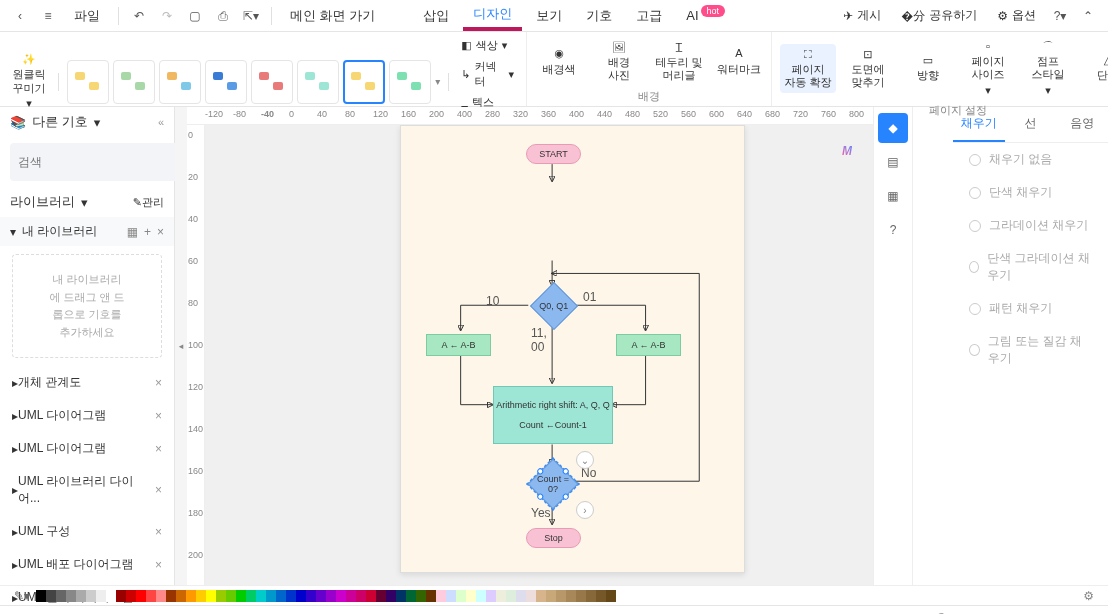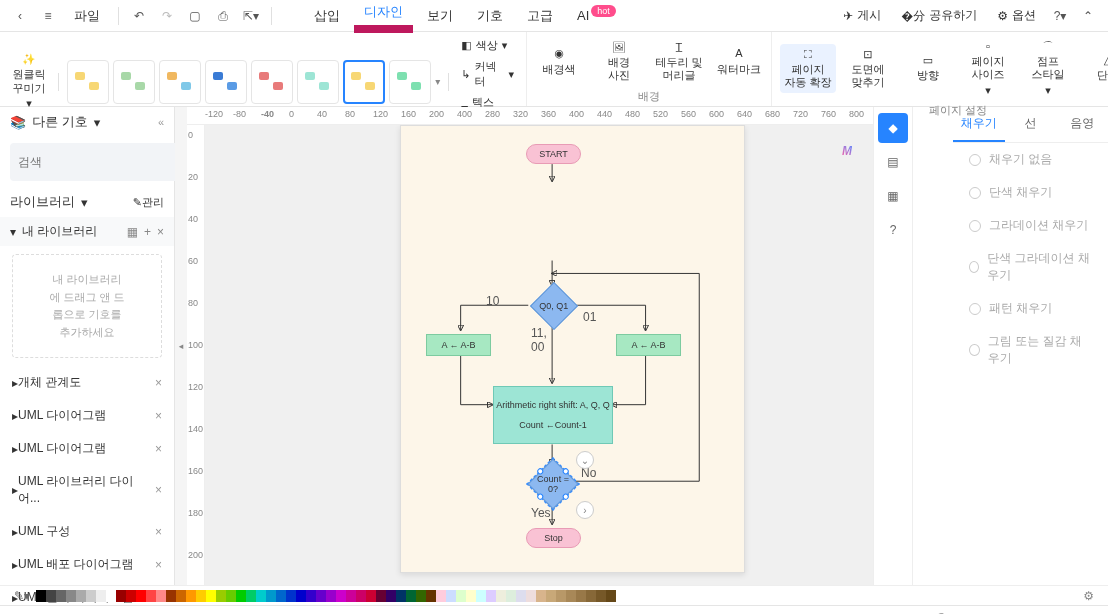--- a/index.html
+++ b/index.html
@@ -1,21 +1,21 @@
 <!DOCTYPE html>
 <html><head>
 <meta charset="utf-8">
 <style>
 * { margin: 0; padding: 0; box-sizing: border-box; font-family: -apple-system, "Segoe UI", sans-serif; }
 body { width: 1108px; height: 614px; background: #fff; overflow: hidden; font-size: 12px; color: #333; }
 .topbar { height: 32px; display: flex; align-items: center; border-bottom: 1px solid #e5e5e5; padding: 0 8px; gap: 4px; }
 .topbar .icon-btn { width: 24px; height: 24px; display: flex; align-items: center; justify-content: center; border-radius: 4px; cursor: pointer; color: #555; }
 .divider-v { width: 1px; height: 18px; background: #e0e0e0; margin: 0 4px; }
 .menu-item { padding: 4px 10px; cursor: pointer; border-radius: 4px; font-size: 13px; }
-.menu-item.active { color: #2684ff; border-bottom: 8px solid #be185d; border-radius: 0; }
+.menu-item.active { color: #2684ff; border-bottom: 4px solid #be185d; border-radius: 0; }
 .hot-badge { background: #ff4d8c; color: #fff; font-size: 9px; padding: 1px 6px; border-radius: 7px; margin-left: 2px; position: relative; top: -6px; }
 .flex-spacer { flex: 1; }
 .top-right-btn { display: flex; align-items: center; gap: 4px; padding: 4px 8px; cursor: pointer; font-size: 12px; }
 
 .ribbon { height: 75px; display: flex; border-bottom: 1px solid #e5e5e5; }
 .ribbon-group { display: flex; flex-direction: column; align-items: center; border-right: 1px solid #eee; padding: 4px 8px 2px; }
 .ribbon-group-content { flex: 1; display: flex; align-items: center; gap: 4px; }
 .ribbon-group-label { font-size: 11px; color: #888; padding-top: 2px; }
 .theme-btn { width: 44px; height: 44px; border: 1px solid #e5e5e5; border-radius: 4px; display: flex; align-items: center; justify-content: center; cursor: pointer; }
 .theme-btn.selected { border: 2px solid #2684ff; }
@@ -88,20 +88,21 @@
   <div class="icon-btn">‹</div>
   <div class="icon-btn">≡</div>
   <div class="menu-item">파일</div>
   <div class="divider-v"></div>
   <div class="icon-btn">↶</div>
   <div class="icon-btn" style="opacity:.4">↷</div>
   <div class="icon-btn">▢</div>
   <div class="icon-btn">⎙</div>
   <div class="icon-btn">⇱▾</div>
   <div class="divider-v"></div>
+  <div class="menu-item">메인 화면 가기</div>
   <div style="width:20px"></div>
   <div class="menu-item">삽입</div>
   <div class="menu-item active">디자인</div>
   <div class="menu-item">보기</div>
   <div class="menu-item">기호</div>
   <div class="menu-item">고급</div>
   <div class="menu-item"><span>AI</span><span class="hot-badge">hot</span></div>
   <div class="flex-spacer"></div>
   <div class="top-right-btn">✈ <span>게시</span></div>
   <div class="top-right-btn">�分 <span>공유하기</span></div>
@@ -295,21 +296,21 @@
             <path d="M246 230 L246 280 L212 280" marker-end="url(#ah)"></path>
             <line x1="152" y1="320" x2="152" y2="340" marker-end="url(#ah)"></line>
             <path d="M175 357 L300 357 L300 148 L152 148" marker-end="url(#ah)"></path>
             <line x1="152" y1="375" x2="152" y2="400" marker-end="url(#ah)"></line>
           </svg>
           <div class="flow-node node-start" style="left:125px;top:18px;width:55px;height:20px">START</div>
           <div class="flow-node node-decision" style="left:136px;top:163px;width:34px;height:34px">
               <span>Q0, Q1</span>
             </div>
           <div class="flow-label" style="left:85px;top:168px">10</div>
-          <div class="flow-label" style="left:182px;top:184px">01</div>
+          <div class="flow-label" style="left:182px;top:164px">01</div>
           <div class="flow-label" style="left:130px;top:200px;white-space:pre-line">11,
 00</div>
           <div class="flow-node node-process2" style="left:25px;top:208px;width:65px;height:22px">A ← A-B</div>
           <div class="flow-node node-process2" style="left:215px;top:208px;width:65px;height:22px">A ← A-B</div>
           <div class="flow-node node-process" style="left:92px;top:260px;width:120px;height:58px;white-space:pre-line">Arithmetic right shift: A, Q, Q
 
 Count  ←Count-1</div>
           <div class="flow-node node-decision node-selected" style="left:134px;top:340px;width:36px;height:36px">
               <span>Count = 0?</span>
             <div class="sel-handle" style="left:-4px;top:14px"></div>

